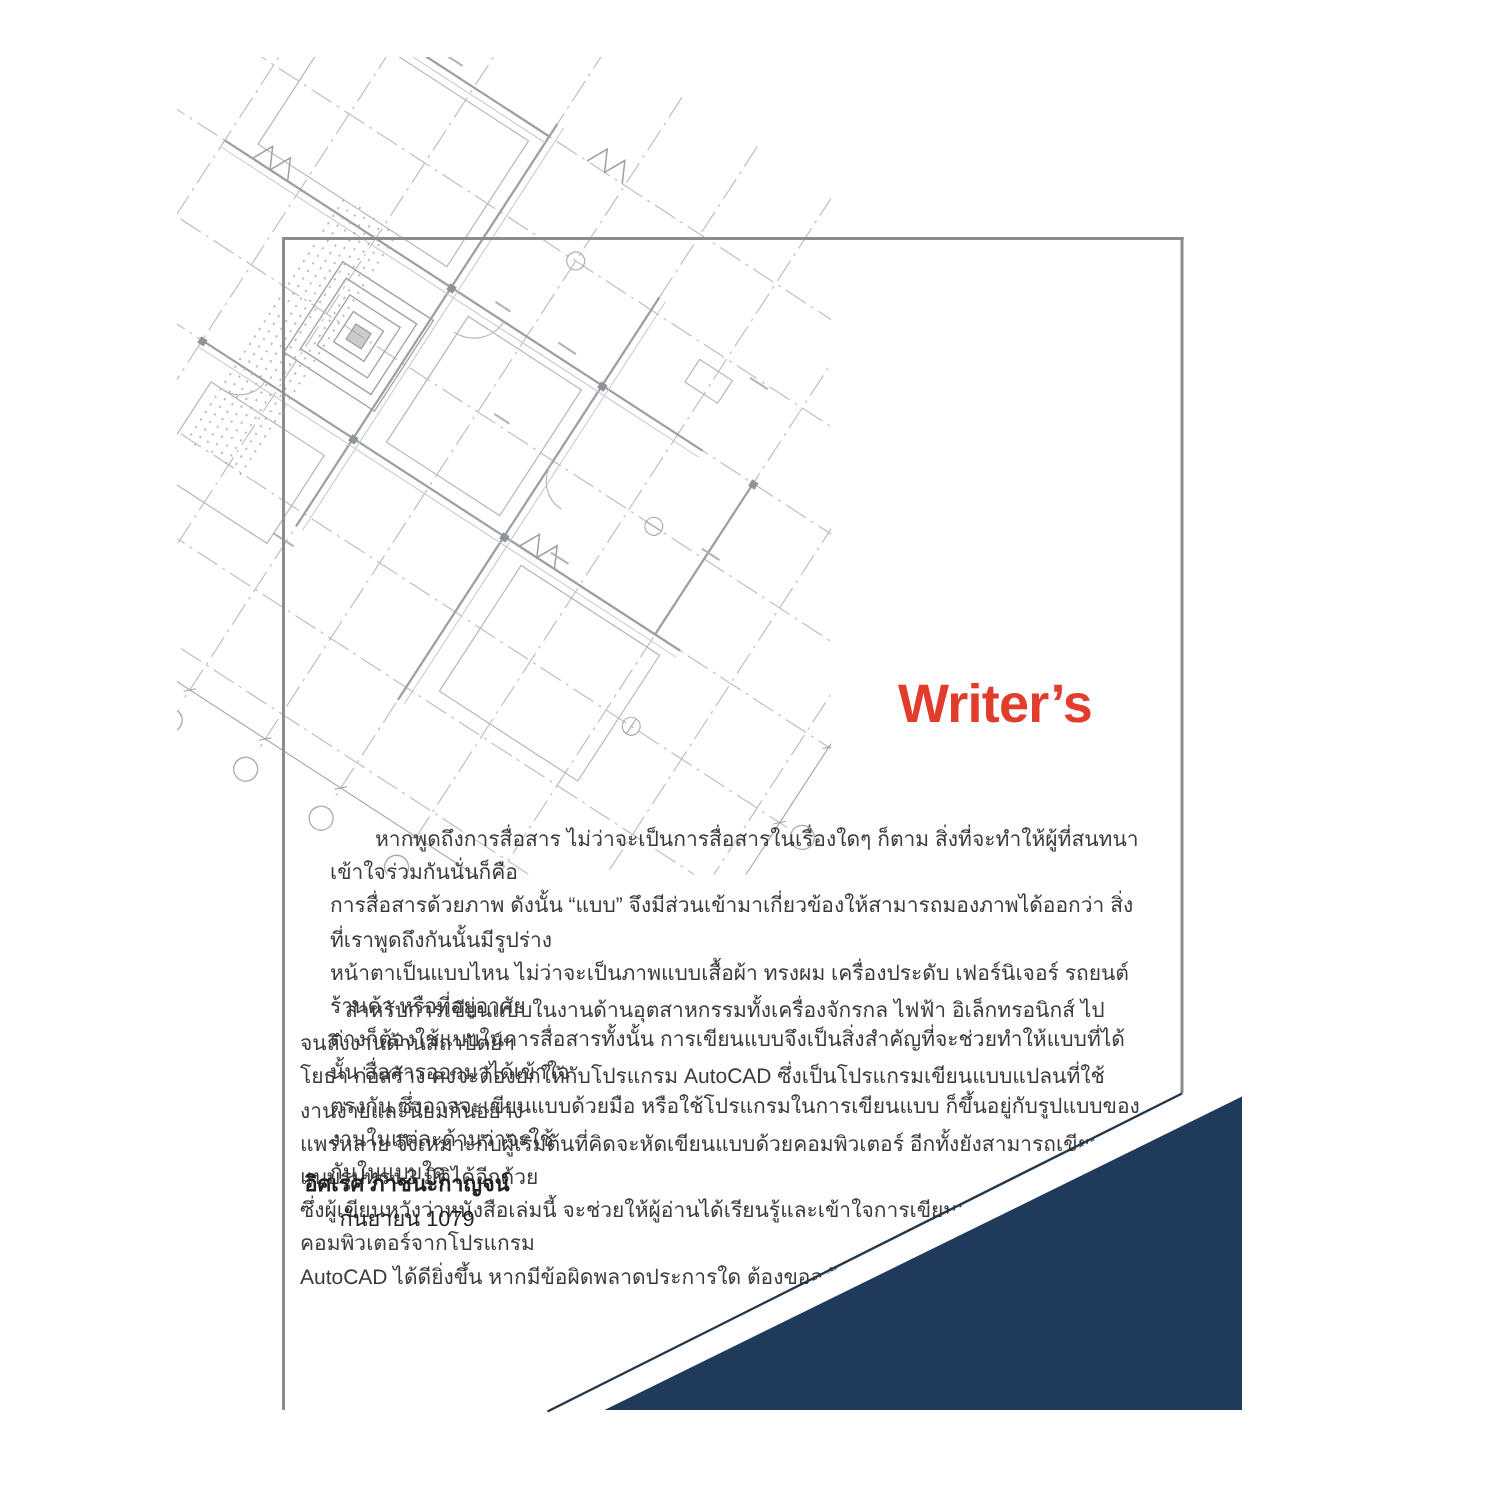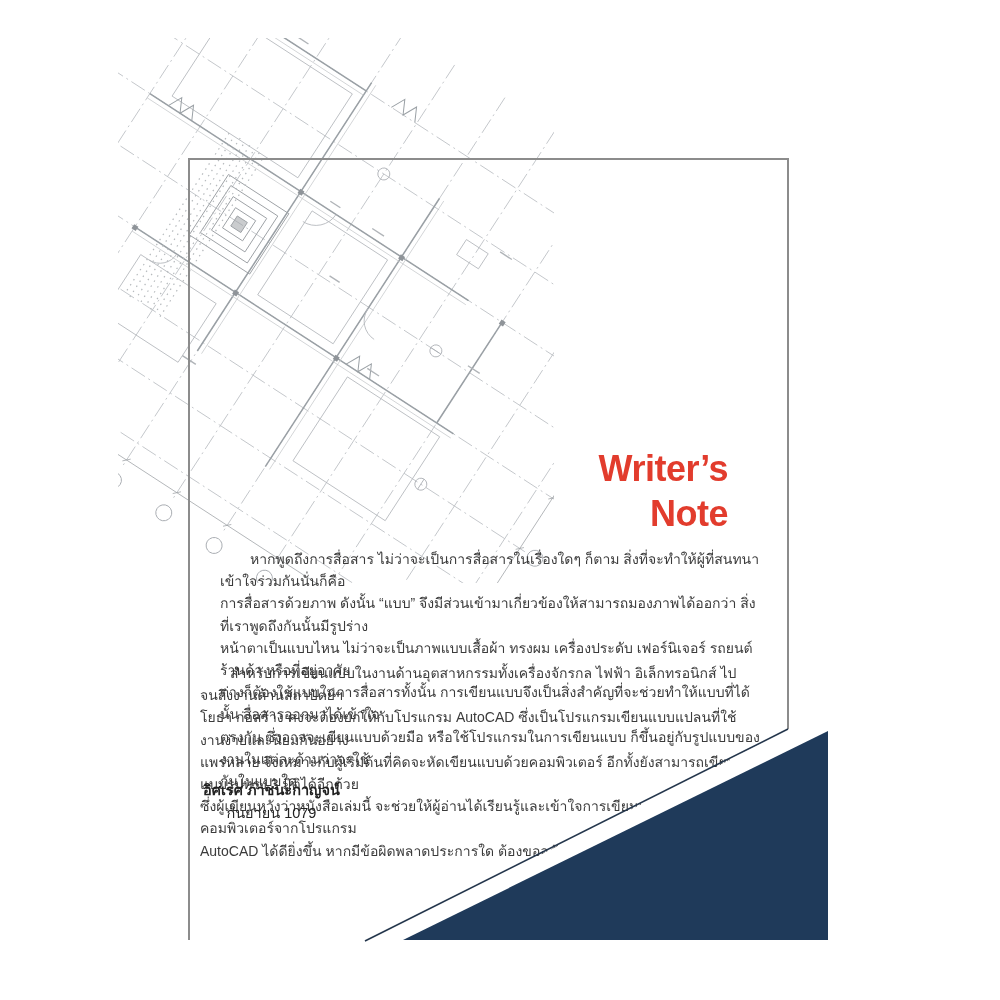--- a/index.html
+++ b/index.html
@@ -198,21 +198,20 @@
     </g>
   </g>
 </svg>
 
 <div id="frame-top" class="abs frame-line"></div>
 <div id="frame-left" class="abs frame-line"></div>
 <div id="frame-right" class="abs frame-line"></div>
 
 <div id="title" class="abs">
   <div>Writer’s</div>
-  <div>Note</div>
 </div>
 
 <div id="para1" class="abs para">หากพูดถึงการสื่อสาร ไม่ว่าจะเป็นการสื่อสารในเรื่องใดๆ ก็ตาม สิ่งที่จะทำให้ผู้ที่สนทนาเข้าใจร่วมกันนั่นก็คือ
 การสื่อสารด้วยภาพ ดังนั้น “แบบ” จึงมีส่วนเข้ามาเกี่ยวข้องให้สามารถมองภาพได้ออกว่า สิ่งที่เราพูดถึงกันนั้นมีรูปร่าง
 หน้าตาเป็นแบบไหน ไม่ว่าจะเป็นภาพแบบเสื้อผ้า ทรงผม เครื่องประดับ เฟอร์นิเจอร์ รถยนต์ ร้านค้า หรือที่อยู่อาศัย
 ต่างก็ต้องใช้แบบในการสื่อสารทั้งนั้น การเขียนแบบจึงเป็นสิ่งสำคัญที่จะช่วยทำให้แบบที่ได้นั้น สื่อสารออกมาได้เข้าใจ
 ตรงกัน ซึ่งอาจจะเขียนแบบด้วยมือ หรือใช้โปรแกรมในการเขียนแบบ ก็ขึ้นอยู่กับรูปแบบของงานในแต่ละด้านว่าจะใช้
 กันในแบบใด</div>
 <div id="para2" class="abs para">สำหรับการเขียนแบบในงานด้านอุตสาหกรรมทั้งเครื่องจักรกล ไฟฟ้า อิเล็กทรอนิกส์ ไปจนถึงงานด้านสถาปัตย์ฯ
 โยธา ก่อสร้าง คงจะต้องยกให้กับโปรแกรม AutoCAD ซึ่งเป็นโปรแกรมเขียนแบบแปลนที่ใช้งานง่ายและนิยมกันอย่าง

